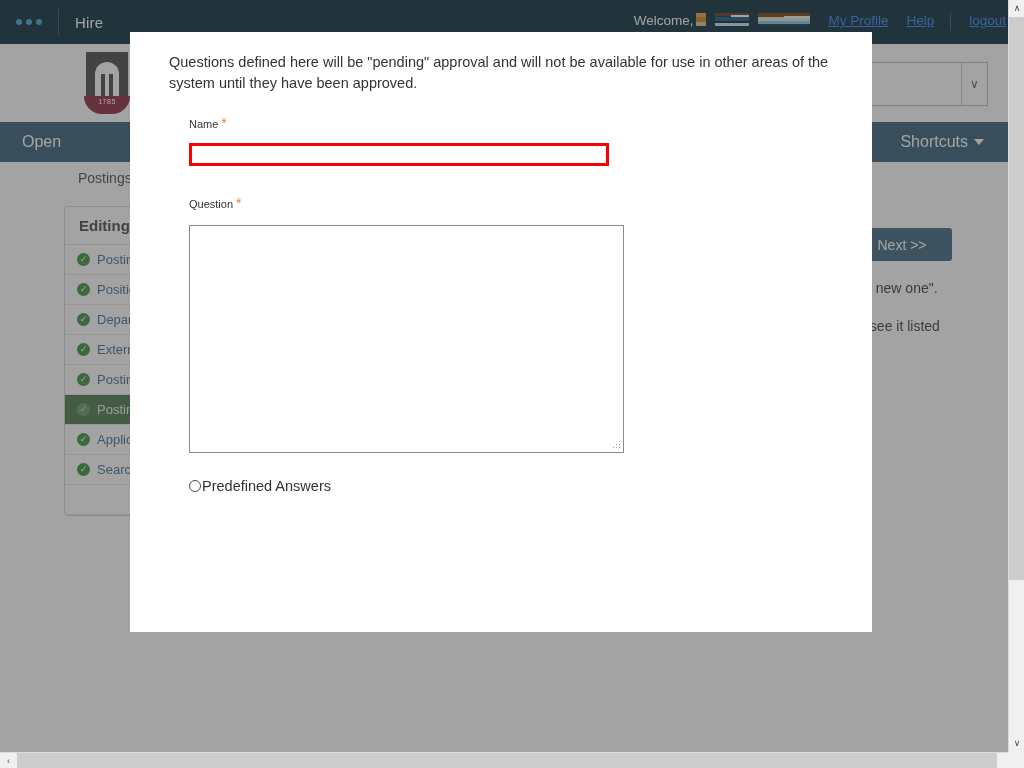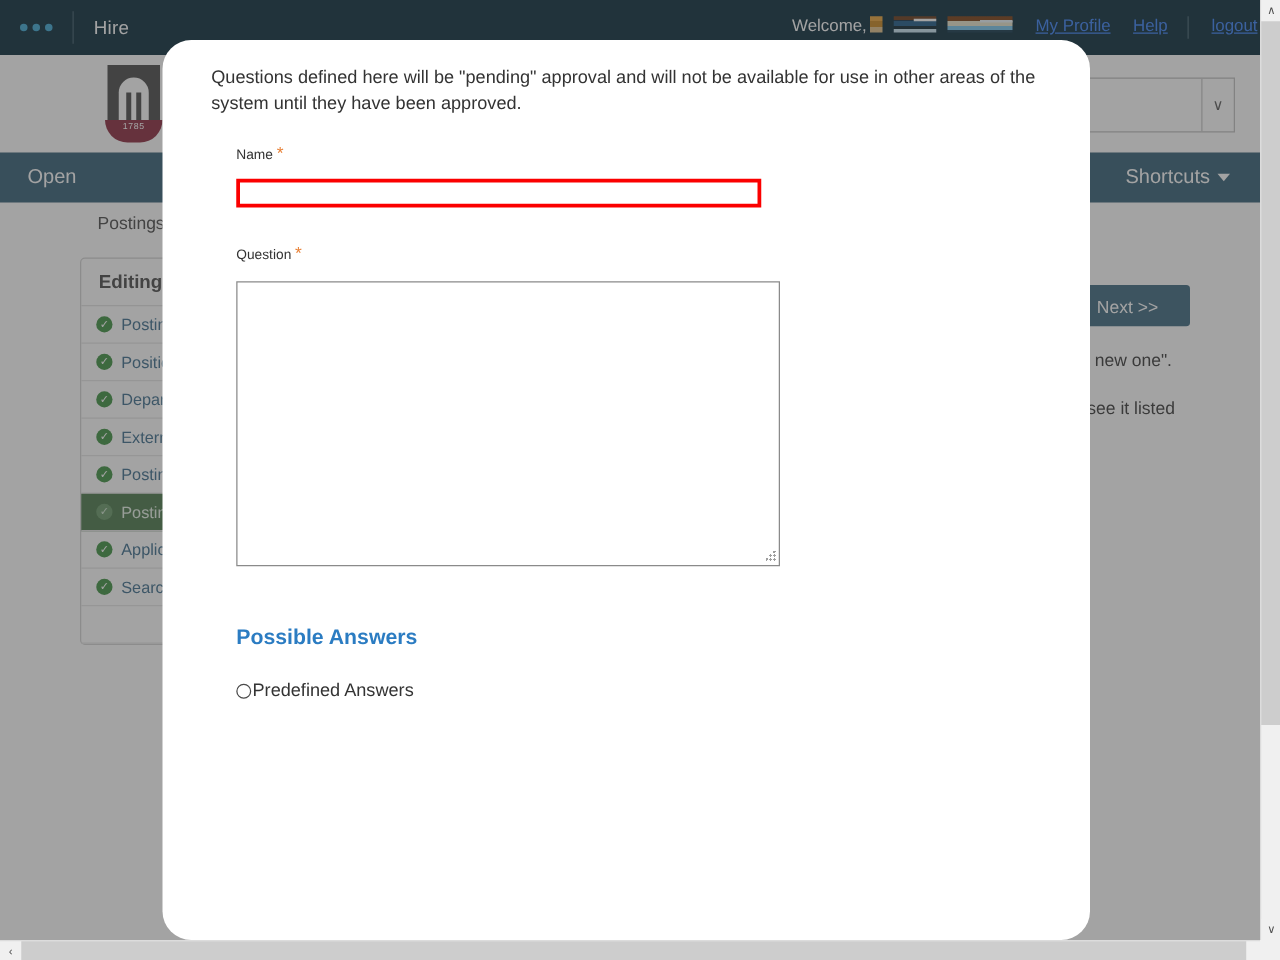--- a/index.html
+++ b/index.html
@@ -326,26 +326,25 @@
     left: 0; top: 0;
     width: 1008px; height: 752px;
     background: rgba(60,60,60,0.47);
     z-index: 50;
   }
 
   
   #modal {
     position: absolute;
     left: 130px; top: 32px;
-    width: 742px; height: 720px;
+    width: 742px; height: 600px;
     background: #ffffff;
     z-index: 60;
     overflow: hidden;
     padding: 14px 4px 0 20px;
-    border-radius: 23px;
   }
   .m-intro {
     font-size: 14.5px;
     color: #333333;
     line-height: 21px;
     margin: 6px 0 0 19px;
     max-width: 700px;
   }
   .m-row { margin: 20px 0 0 39px; }
   .m-label {
@@ -632,21 +631,20 @@
 
 
     <div class="q-row">
       <span class="m-label">Question</span><span class="req-star">*</span>
       <div class="q-wrap">
         <textarea class="q-area" style=""></textarea>
         <span class="q-grip"></span>
       </div>
     </div>
 
-    <div class="pa-head">Possible Answers</div>
 
 
     <div class="radio-row second">
       <span class="rb tight"></span>
       <span>Predefined Answers</span>
     </div>
   </div>
 
   <div class="vscroll">
     <div class="vscroll-up">∧</div>

